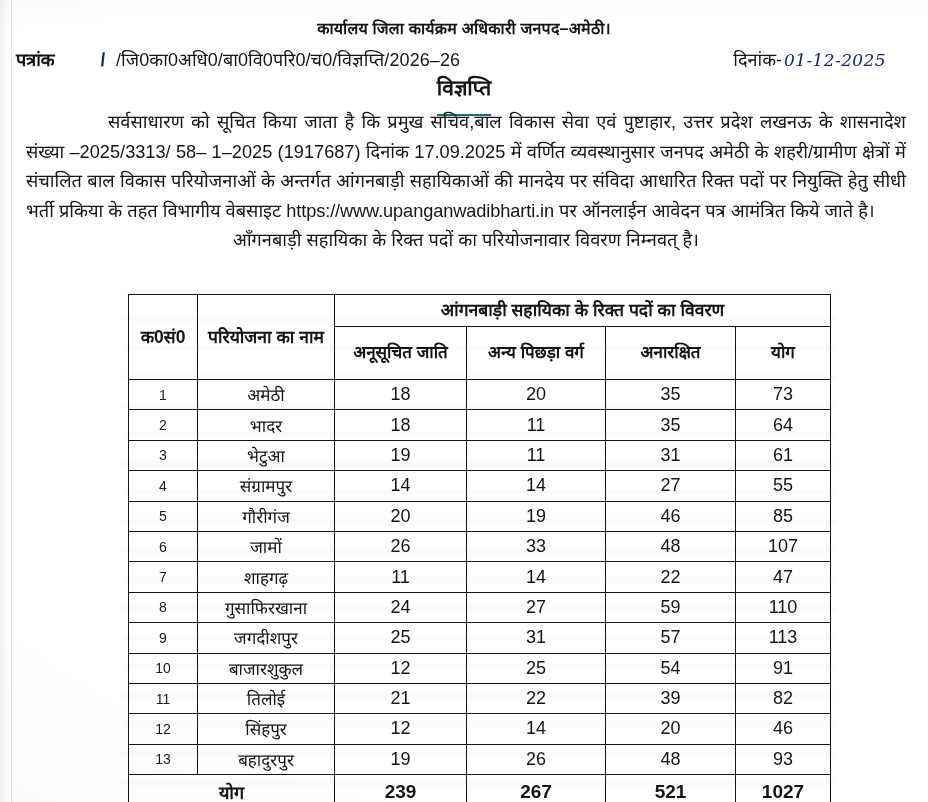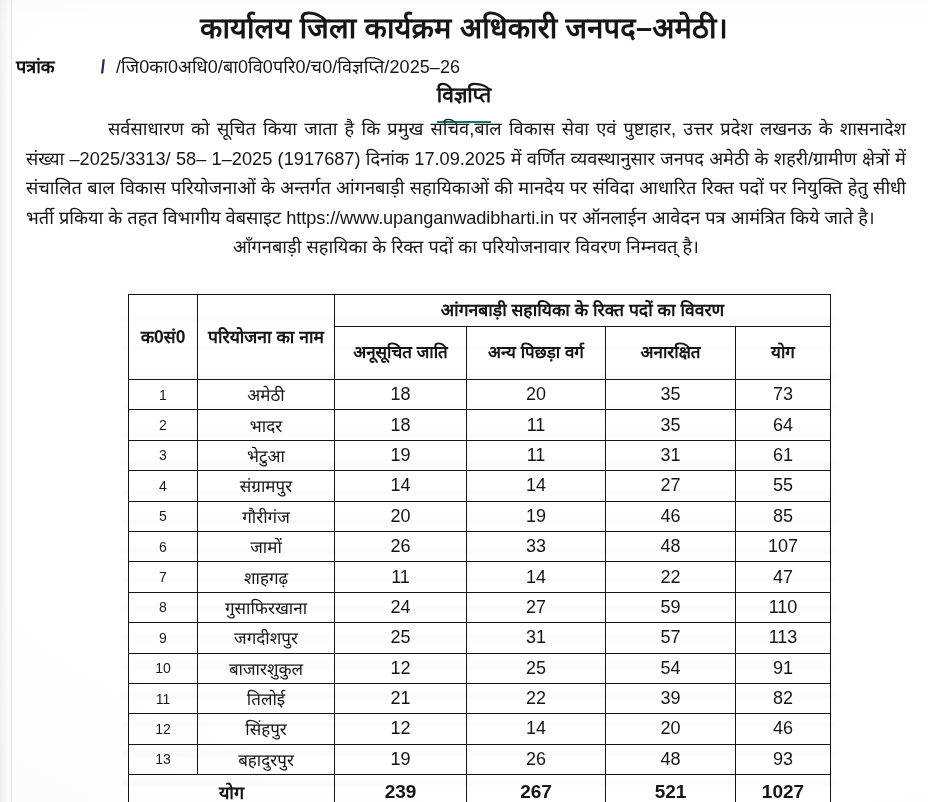--- a/index.html
+++ b/index.html
@@ -35,24 +35,24 @@
 
   #doc {
     position: absolute;
     inset: 0;
     padding: 0;
   }
 
   
   .office-title {
     text-align: center;
-    font-size: 29px;
+    font-size: 16px;
     font-weight: 700;
     letter-spacing: .2px;
-    padding-top: 12px;
+    padding-top: 20px;
     line-height: 1.15;
   }
 
   .letter-line {
     display: flex;
     align-items: baseline;
     padding: 9px 16px 0 16px;
     font-size: 18px;
   }
   .letter-line .patrank { min-width: 74px; font-weight: 600; }
@@ -184,21 +184,25 @@
 
 <div id="scan-page"></div>
 
 <div id="doc">
 
   <div class="office-title">कार्यालय जिला कार्यक्रम अधिकारी जनपद–अमेठी।</div>
 
   <div class="letter-line">
     <span class="patrank">पत्रांक</span>
     <span class="slash-mark">/</span>
-    <span class="ref-no">/जि0का0अधि0/बा0वि0परि0/च0/विज्ञप्ति/2025–26</span>
+    <span class="ref-no">/जि0का0अधि0/बा0वि0परि0/च0/विज्ञप्ति/2026–26</span>
+    <span class="date-wrap">
+      <span>दिनांक-</span>
+      <span class="date-hand">01-12-2025</span>
+    </span>
   </div>
 
   <div class="vigyapti">
     <span>विज्ञप्ति</span>
   </div>
 
   <p class="body-para">
     <span class="indent"></span><span>सर्वसाधारण को सूचित किया जाता है कि प्रमुख सचिव,बाल विकास सेवा एवं पुष्टाहार, उत्तर प्रदेश लखनऊ के शासनादेश संख्या –2025/3313/ 58– 1–2025 (1917687) दिनांक 17.09.2025 में वर्णित व्यवस्थानुसार जनपद अमेठी के शहरी/ग्रामीण क्षेत्रों में संचालित बाल विकास परियोजनाओं के अन्तर्गत आंगनबाड़ी सहायिकाओं की मानदेय पर संविदा आधारित रिक्त पदों पर नियुक्ति हेतु सीधी भर्ती प्रकिया के तहत विभागीय वेबसाइट </span><span class="url">https://www.upanganwadibharti.in</span><span> पर ऑनलाईन आवेदन पत्र आमंत्रित किये जाते है।</span>
     <span class="last-line">ऑंगनबाड़ी सहायिका के रिक्त पदों का परियोजनावार विवरण निम्नवत् है।</span>
   </p>

